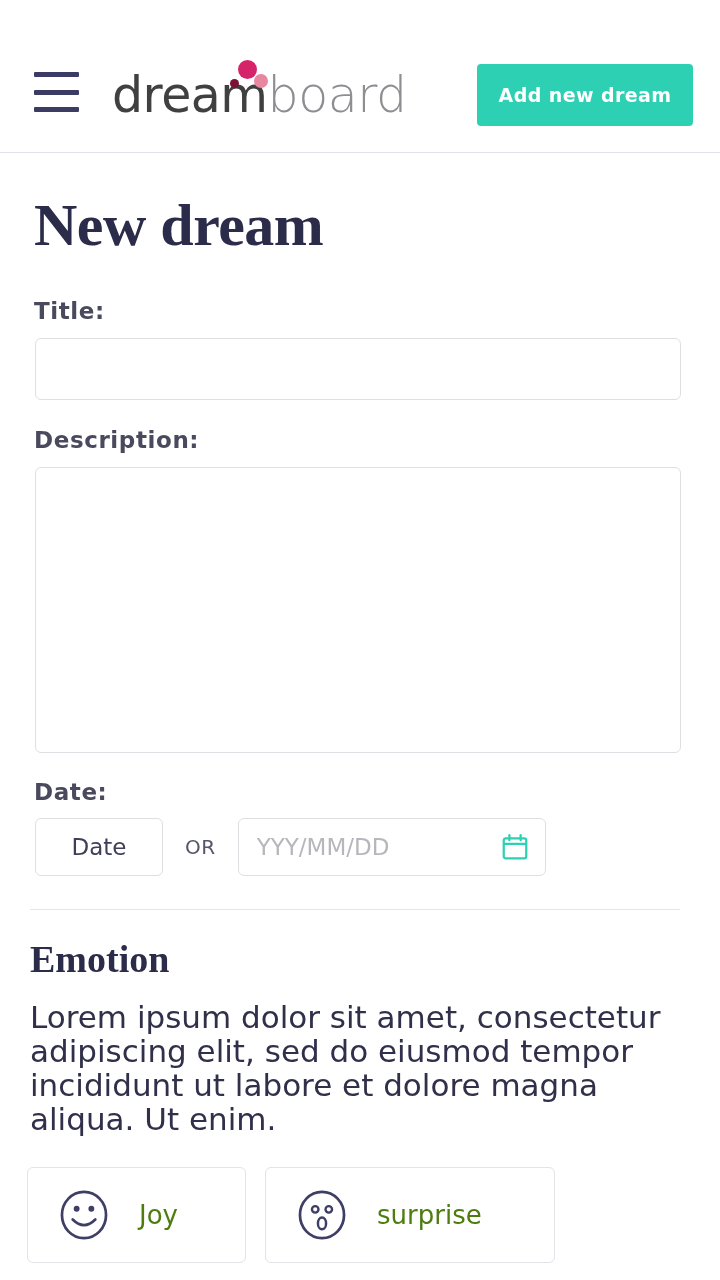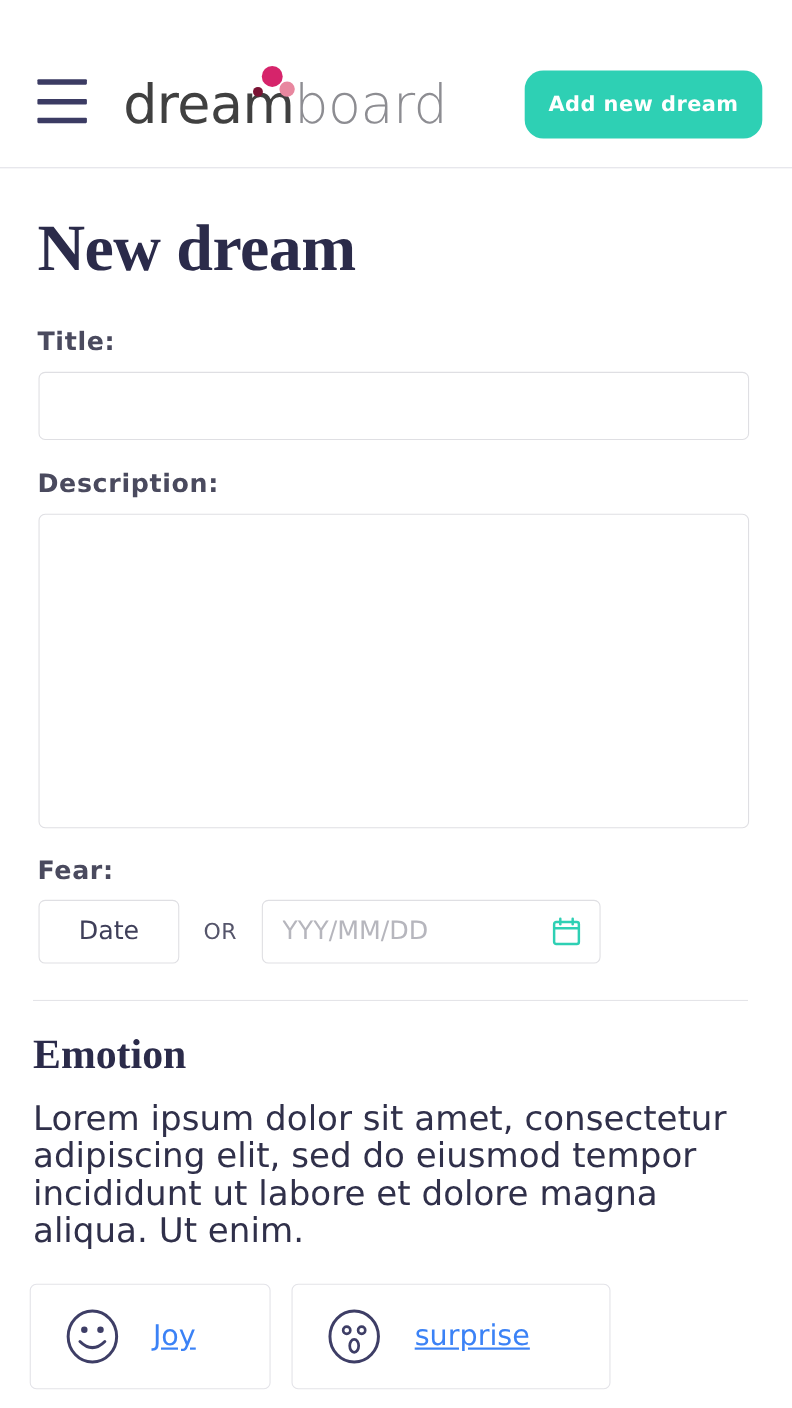--- a/index.html
+++ b/index.html
@@ -88,21 +88,21 @@
 
   .add-dream-btn {
     position: absolute;
     left: 477px;
     top: 64px;
     width: 216px;
     height: 62px;
     background: #2ed0b4;
     color: #ffffff;
     border: none;
-    border-radius: 17px;
+    border-radius: 4px;
     font-family: "DejaVu Sans", sans-serif;
     font-size: 19px;
     font-weight: bold;
     letter-spacing: 0.4px;
     cursor: pointer;
   }
 
   
   .page {
     padding: 0;
@@ -265,23 +265,22 @@
 
   .emotion-icon {
     width: 50px;
     height: 52px;
     flex: 0 0 auto;
   }
   .emotion-label {
     margin-left: 30px;
     font-family: "DejaVu Sans", sans-serif;
     font-size: 26px;
-    color: #3b82f6;
+    color: #4d7c0f;
     white-space: nowrap;
-    text-decoration: underline;
   }
 </style>
 </head>
 <body>
 
 <div class="header">
 
   <div class="hamburger">
     <span></span>
     <span></span>
@@ -305,21 +304,21 @@
 <div class="page">
 
   <h1 class="page-title">New dream</h1>
 
   <div class="field-label" id="title-label">Title:</div>
   <input class="text-input" type="text" placeholder="" style="">
 
   <div class="field-label" id="desc-label">Description:</div>
   <textarea class="text-area" placeholder="" style=""></textarea>
 
-  <div class="field-label" id="date-label">Fear:</div>
+  <div class="field-label" id="date-label">Date:</div>
   <div class="date-row">
     <button class="today-btn">Date</button>
     <span class="or-text">OR</span>
     <div class="date-input-wrap">
       <input class="date-input" type="text" placeholder="YYY/MM/DD" style="">
       <svg class="cal-icon" viewBox="0 0 24 24" fill="none">
         <rect x="3" y="5" width="18" height="16" rx="1.5" stroke="#2ed0b4" stroke-width="1.8"></rect>
         <line x1="3" y1="9.5" x2="21" y2="9.5" stroke="#2ed0b4" stroke-width="1.8"></line>
         <line x1="7.5" y1="2.5" x2="7.5" y2="6.5" stroke="#2ed0b4" stroke-width="1.8" stroke-linecap="round"></line>
         <line x1="16.5" y1="2.5" x2="16.5" y2="6.5" stroke="#2ed0b4" stroke-width="1.8" stroke-linecap="round"></line>

